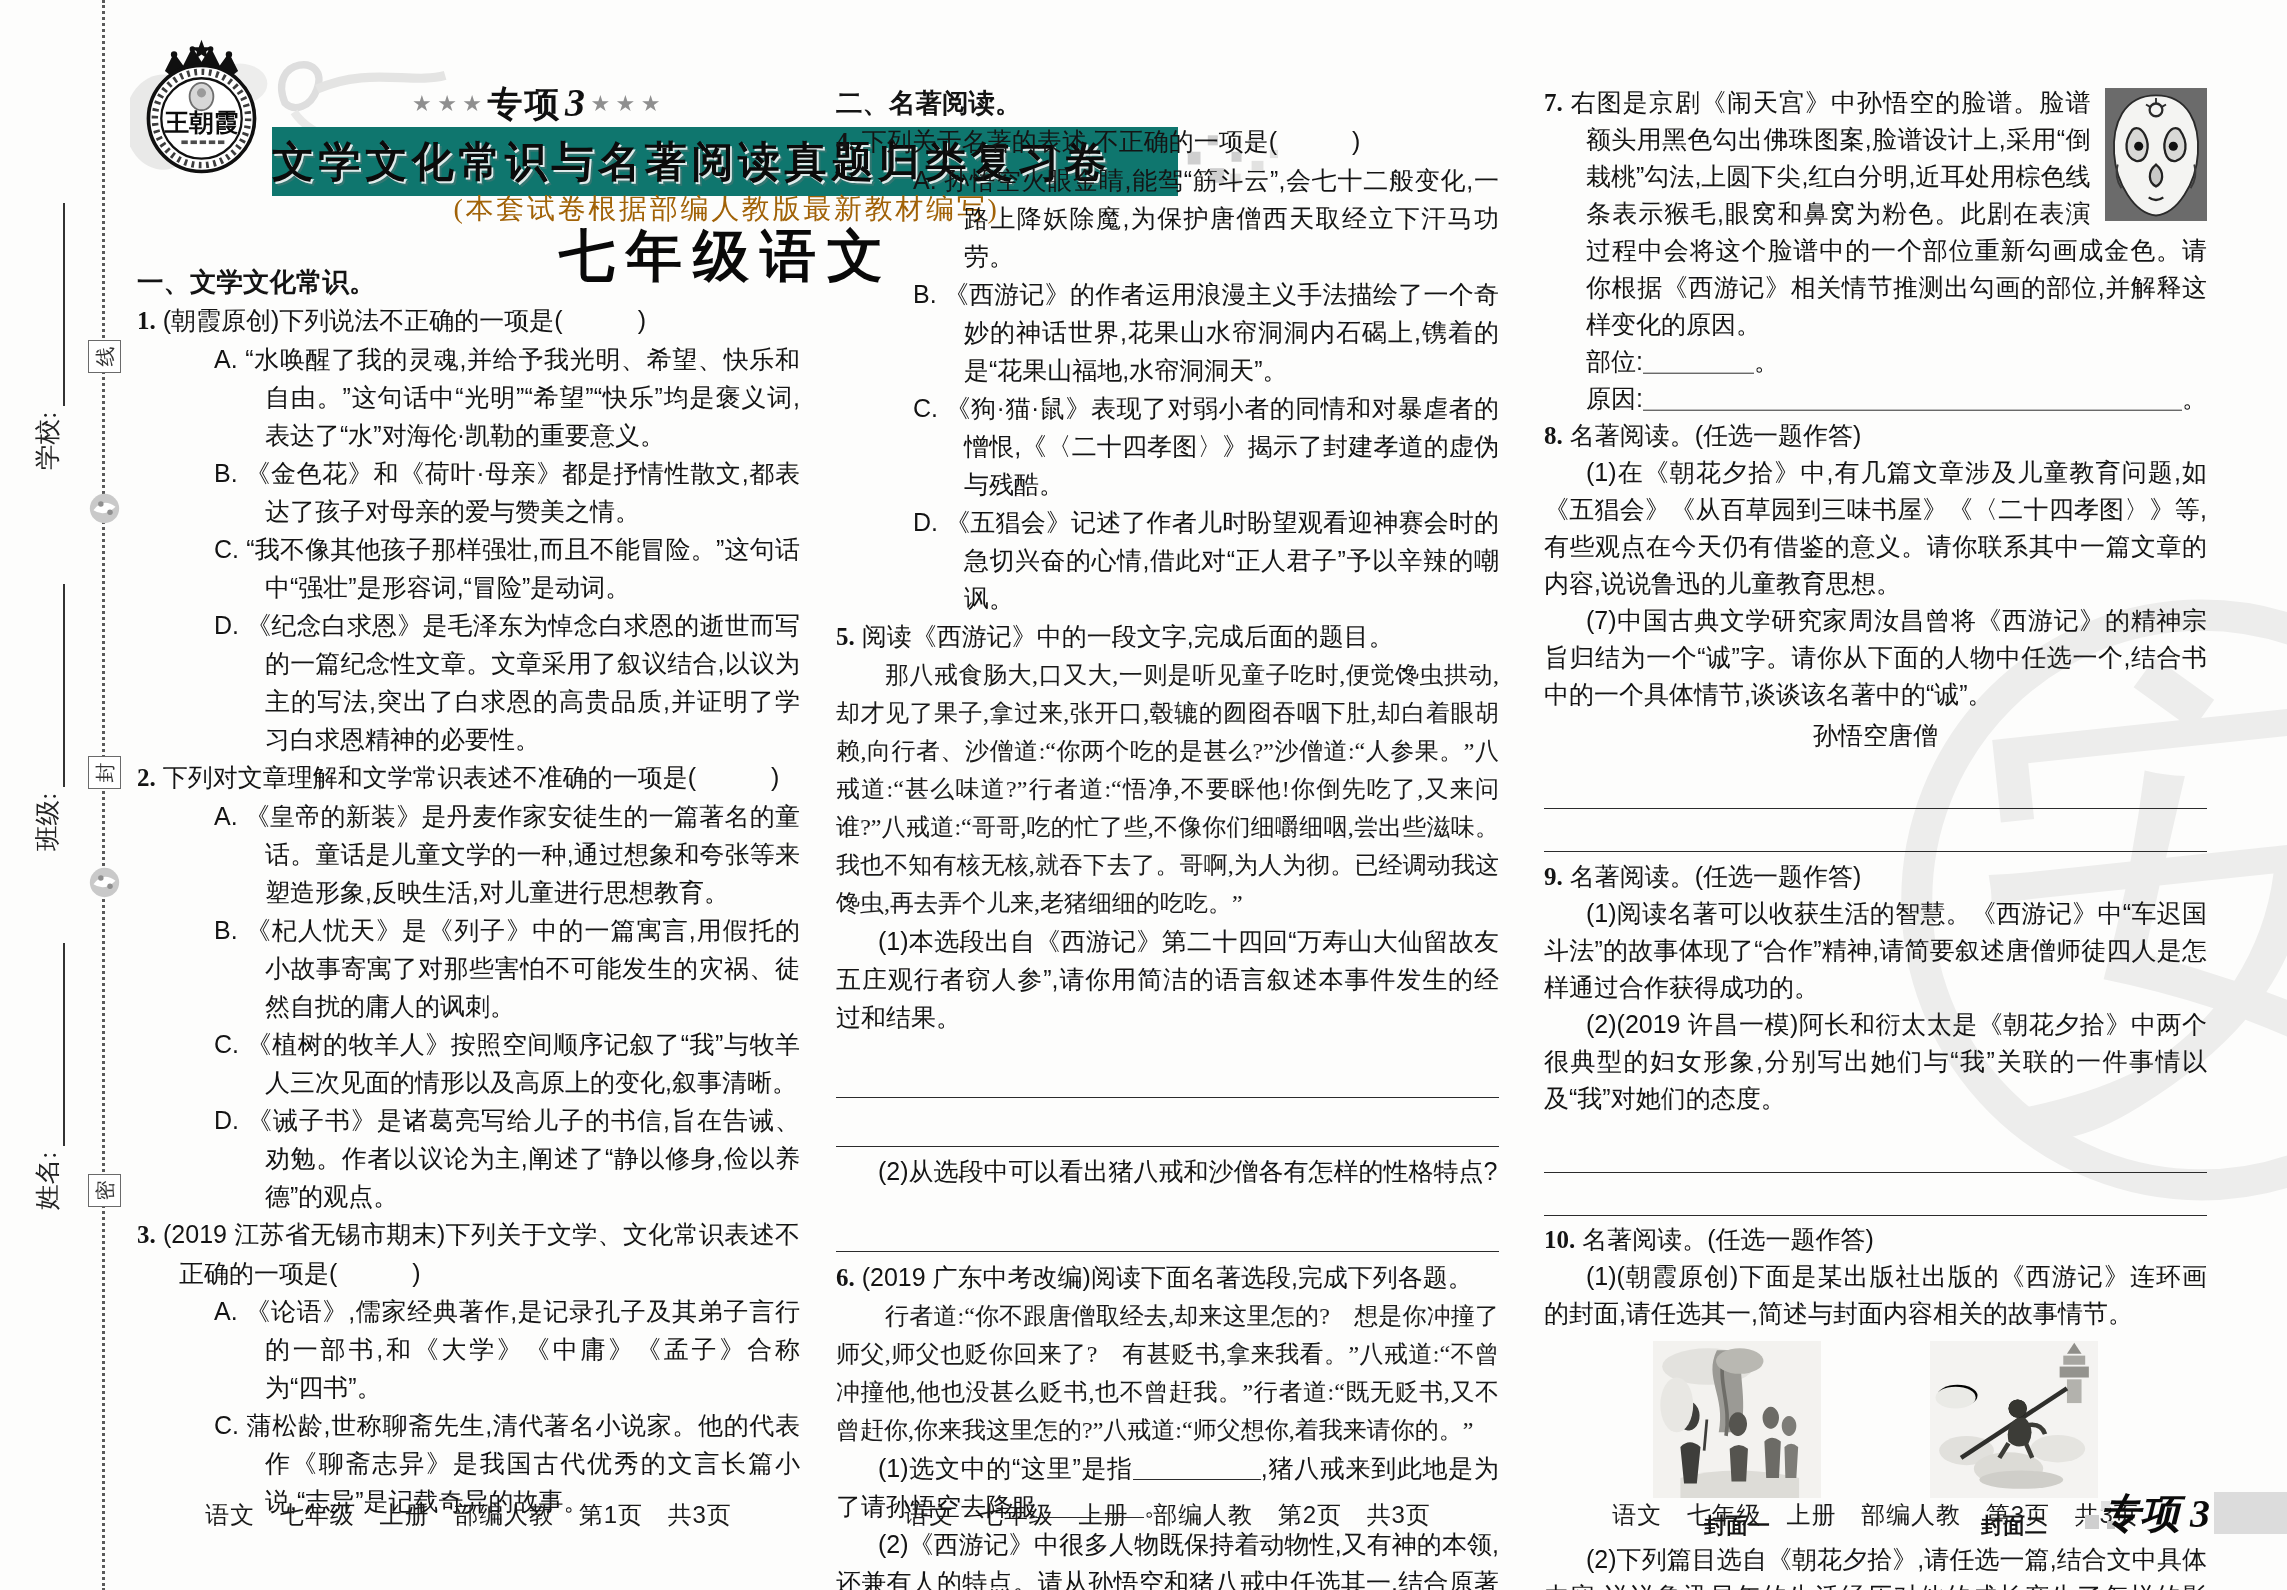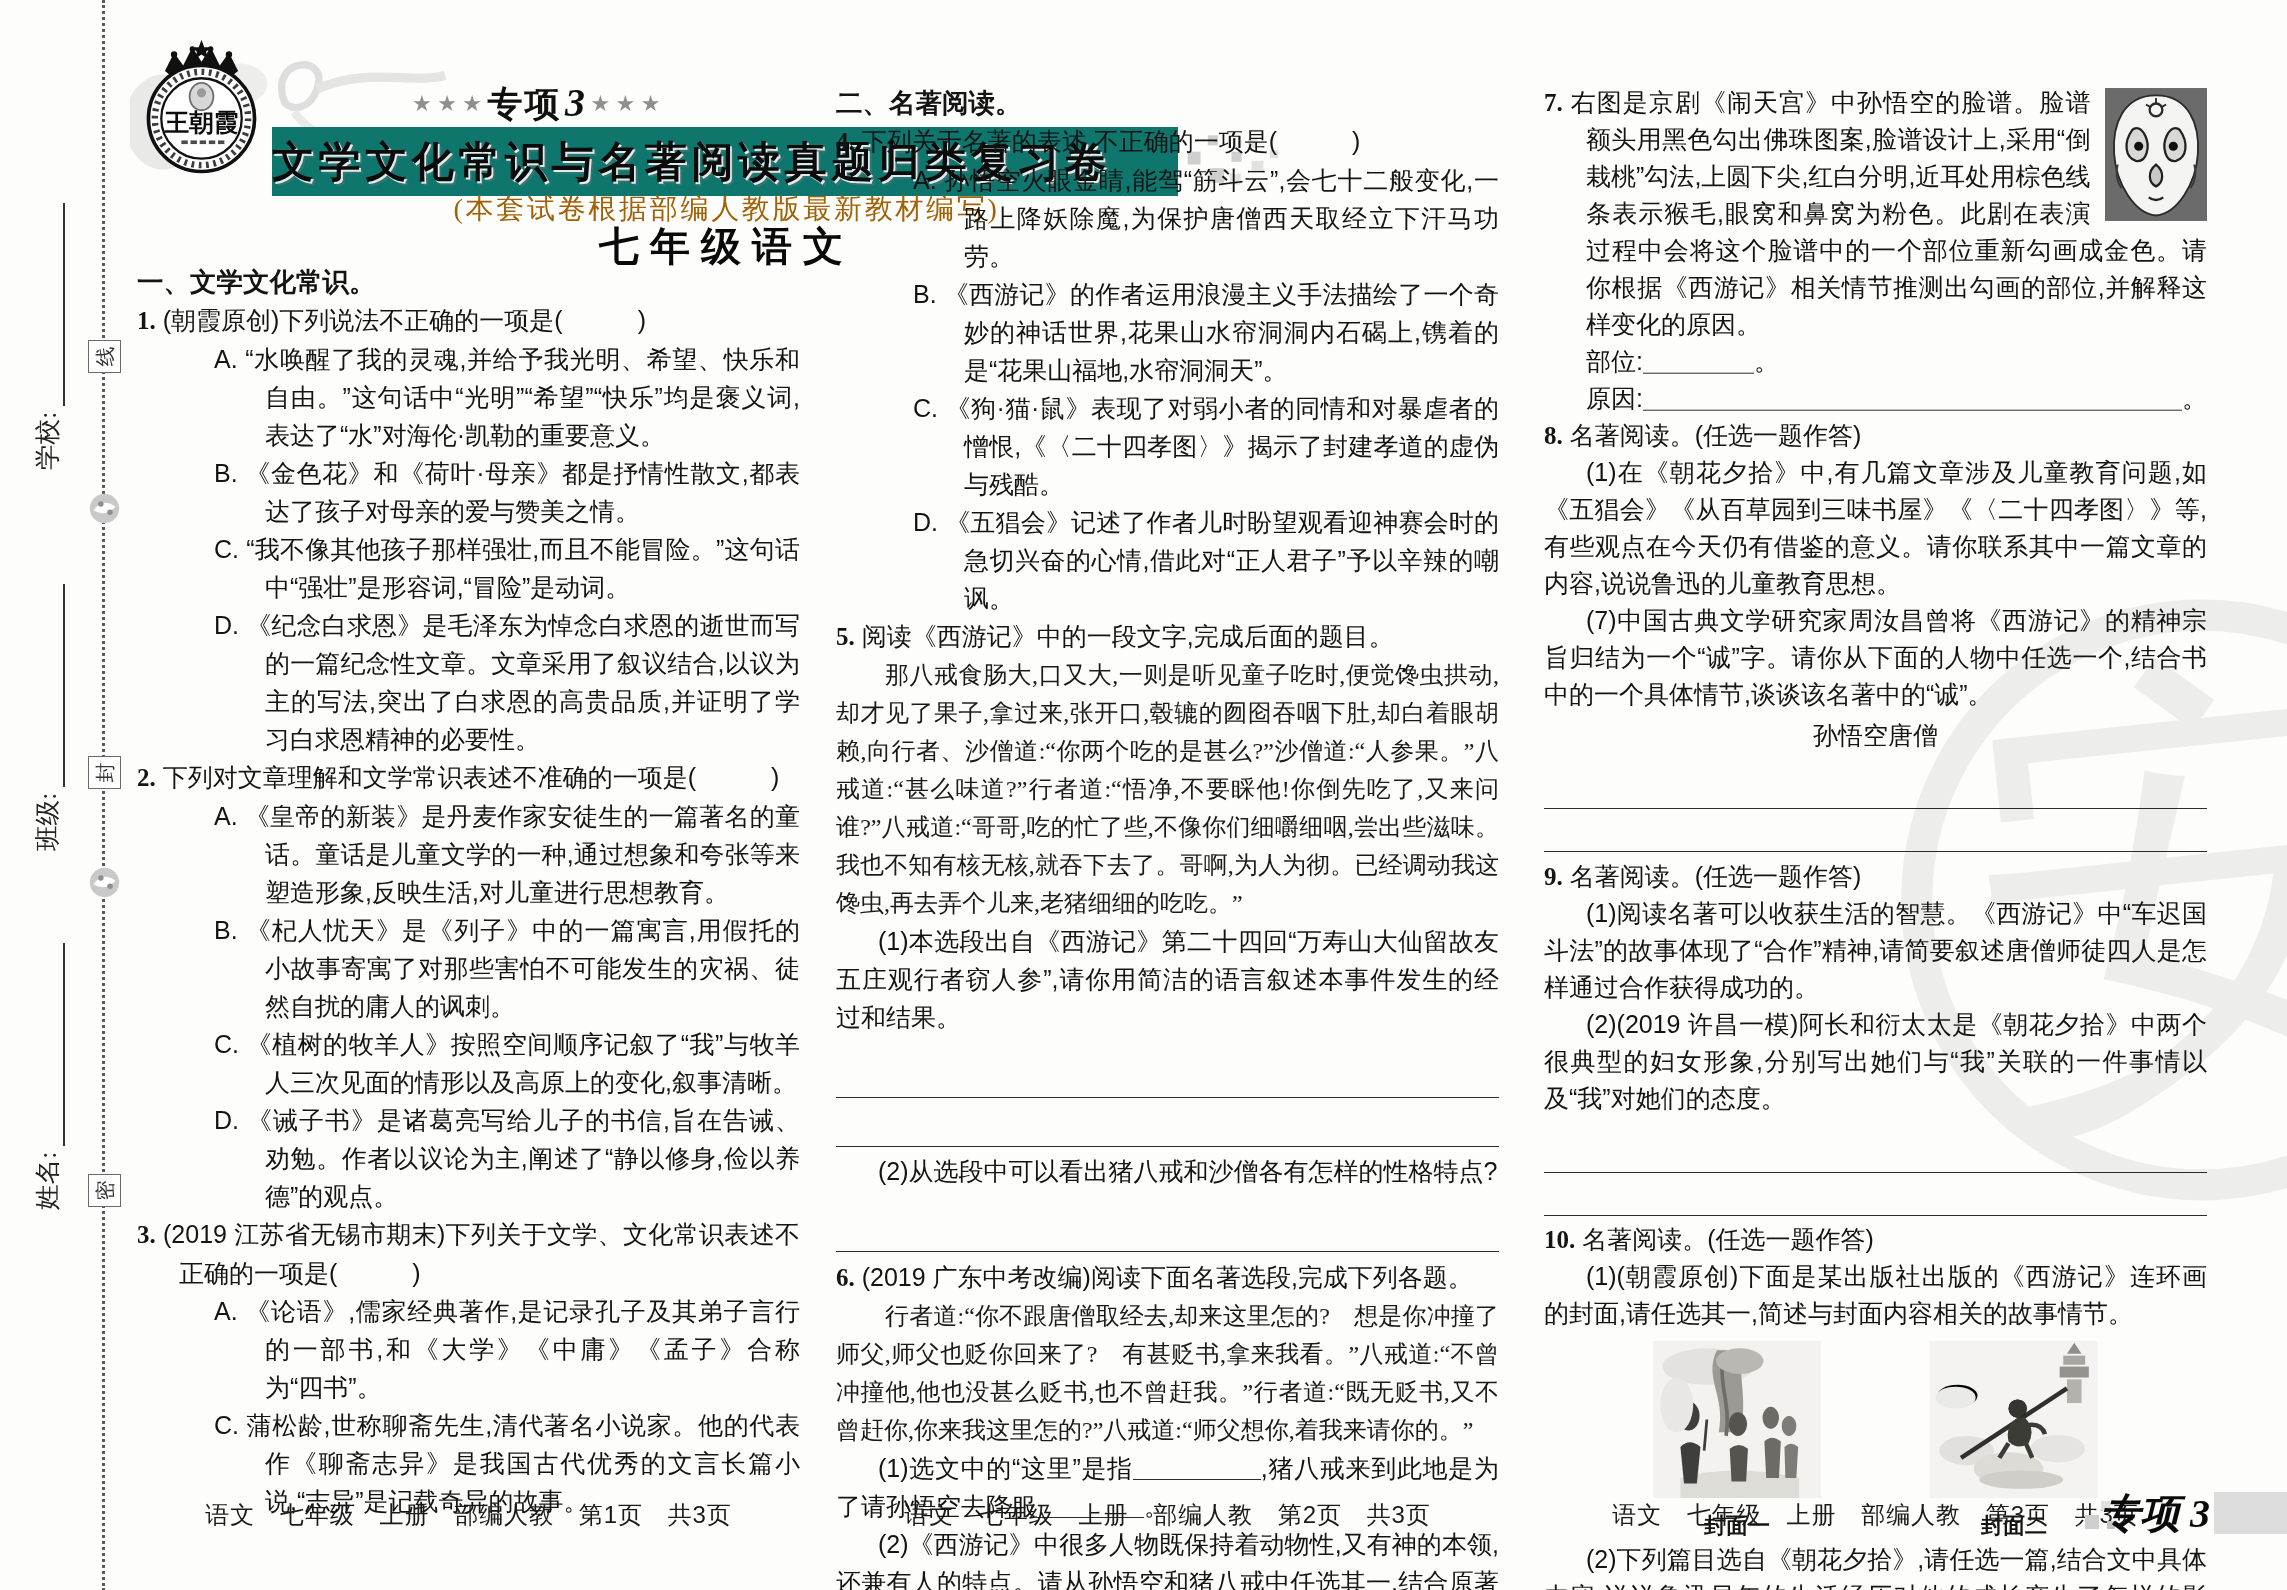--- a/index.html
+++ b/index.html
@@ -40,21 +40,21 @@
     text-shadow:1.8px 1.8px 0 rgba(255,255,255,.85),3.7px 3.7px 0 rgba(120,120,120,.35);
     white-space:nowrap;
   }
   .title-dots{position:absolute;left:1182px;top:128px;width:110px;height:73px;}
   .subtitle{
     position:absolute;left:274px;top:190px;width:905px;text-align:center;
     font-family:"Liberation Serif","DejaVu Serif",serif;font-size:28px;letter-spacing:2.7px;color:#a16207;
   }
   .gradetitle{
     position:absolute;left:274px;top:219px;width:905px;text-align:center;
-    font-size:40px;font-weight:bold;letter-spacing:11px;color:#090909;white-space:nowrap;
+    font-size:56px;font-weight:bold;letter-spacing:11px;color:#090909;white-space:nowrap;
   }
   
   .col{position:absolute;width:663px;text-align:justify;}
   #col1{left:137px;top:263px;font-size:25px;line-height:38px;}
   #col2{left:836px;top:84px;font-size:25px;line-height:38px;}
   #col3{left:1544px;top:84px;font-size:25px;line-height:37px;}
   .sec{font-weight:bold;font-size:26.5px;}
   .q{padding-left:42px;text-indent:-42px;}
   .q b{font-family:"Liberation Serif",serif;}
   .opt{margin-left:77px;padding-left:51px;text-indent:-51px;}

